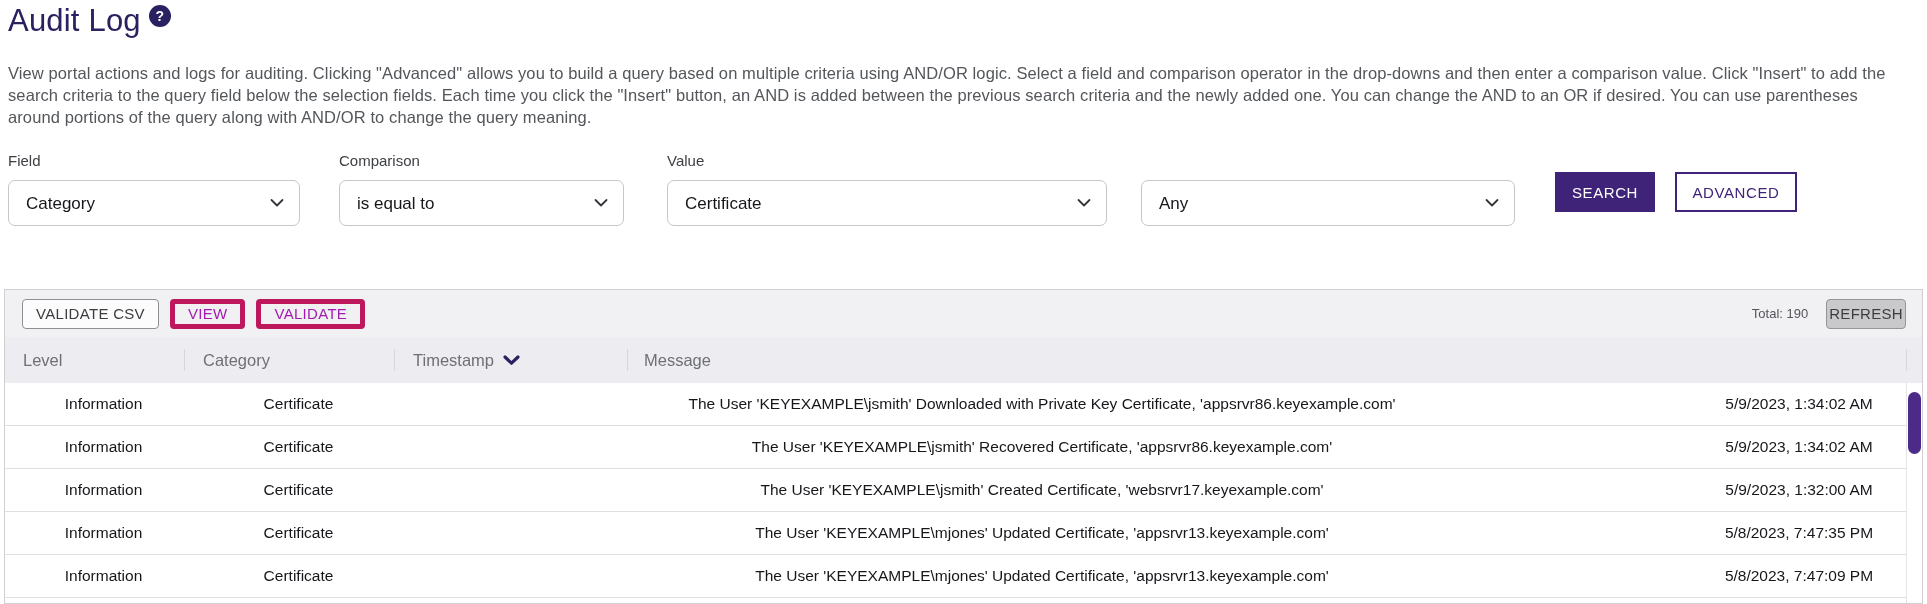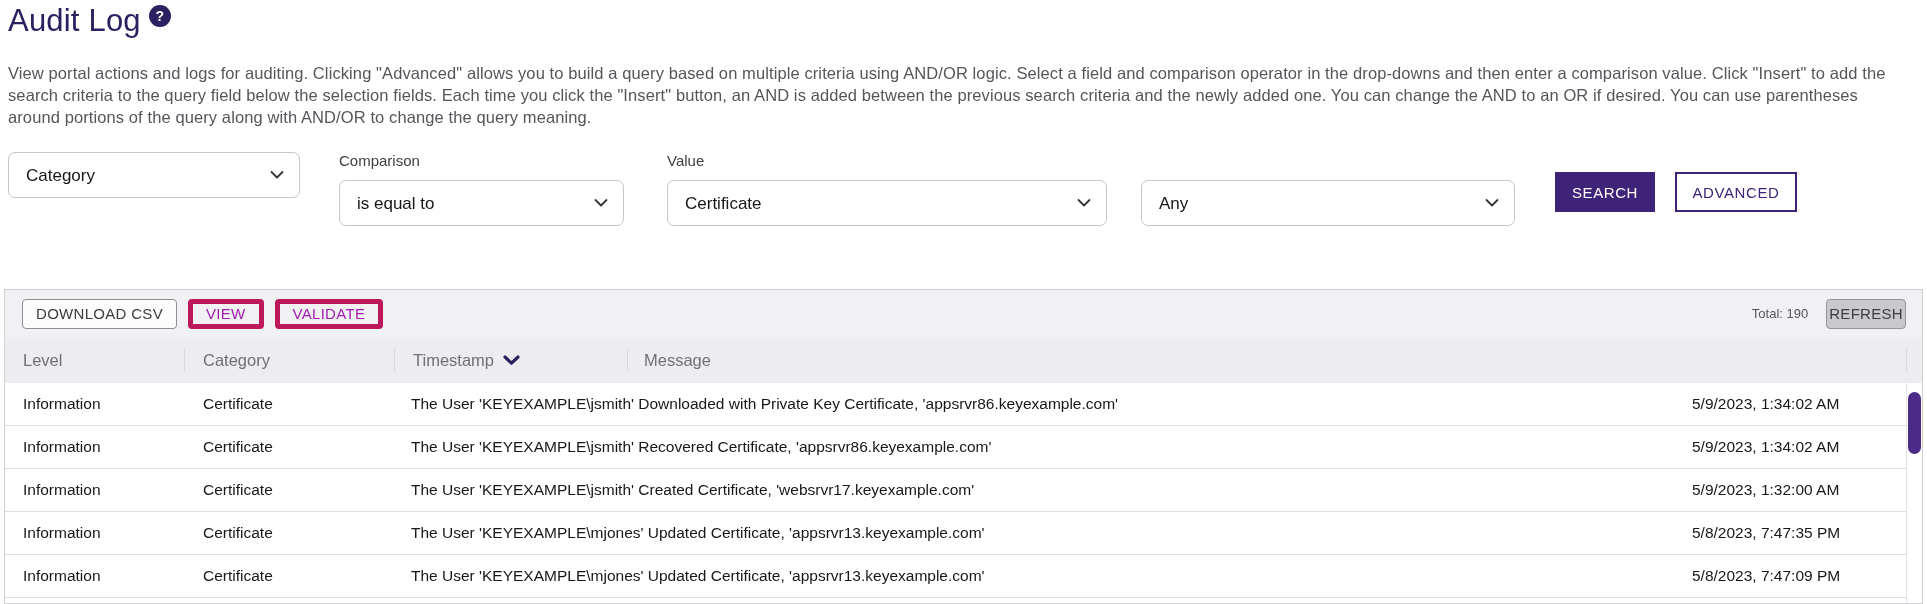--- a/index.html
+++ b/index.html
@@ -107,21 +107,21 @@
   .col-timestamp{width:233px;padding-left:19px;}
   .col-gutter{width:16px;}
   .sort-icon{margin-left:9px;display:flex;}
 
   .tbody{position:relative;background:#fff;}
   .trow{
     display:flex;align-items:center;height:43px;width:1901px;
     border-bottom:1px solid #dfdfe3;color:var(--text-row);font-size:15.5px;
     cursor:pointer;background:#fff;
   }
-  .trow .cell{overflow:hidden;white-space:nowrap;}
+  .trow .cell{overflow:hidden;white-space:nowrap;text-align:center;}
 
   .scroll-track{
     position:absolute;top:93px;right:0;width:16px;bottom:0;background:#fff;
     border-left:1px solid #e4e4e7;
   }
   .scroll-thumb{
     position:absolute;top:9px;left:1px;width:13px;height:62px;border-radius:7px;
     background:var(--scrollbar-purple);cursor:grab;
   }
 </style>
@@ -132,20 +132,21 @@
 
   <div class="title-row">
     <h1 class="page-title">Audit Log</h1>
     <span class="help-badge">?</span>
   </div>
 
   <p class="description">View portal actions and logs for auditing. Clicking "Advanced" allows you to build a query based on multiple criteria using AND/OR logic. Select a field and comparison operator in the drop-downs and then enter a comparison value. Click "Insert" to add the search criteria to the query field below the selection fields. Each time you click the "Insert" button, an AND is added between the previous search criteria and the newly added one. You can change the AND to an OR if desired. You can use parentheses around portions of the query along with AND/OR to change the query meaning.</p>
 
   <div class="search-form">
     <div class="form-group g1">
+      <div class="field-label">Field</div>
       <div class="select-wrap">
         <select>
           <option>Category</option>
         </select>
         <span class="select-chevron">
           <svg width="14" height="9" viewBox="0 0 14 9">
               <path d="M1.5 1.5 L7 7 L12.5 1.5" stroke="#333539" stroke-width="1.8" fill="none" stroke-linecap="round" stroke-linejoin="round"></path>
             </svg>
         </span>
       </div>
@@ -193,21 +194,21 @@
     </div>
 
     <div class="form-buttons">
       <button class="btn-search">SEARCH</button>
       <button class="btn-advanced">ADVANCED</button>
     </div>
   </div>
 
   <div class="grid">
     <div class="toolbar">
-      <button class="tbtn">DOWNLOAD CSV</button>
+      <button class="tbtn">VALIDATE CSV</button>
       <button class="tbtn disabled">VIEW</button>
       <button class="tbtn disabled">VALIDATE</button>
       <div class="toolbar-spacer"></div>
       <span class="total-label">Total: 190</span>
       <button class="btn-refresh">REFRESH</button>
     </div>
 
     <div class="thead">
       <div class="hcell col-level">
         <span>Level</span>

